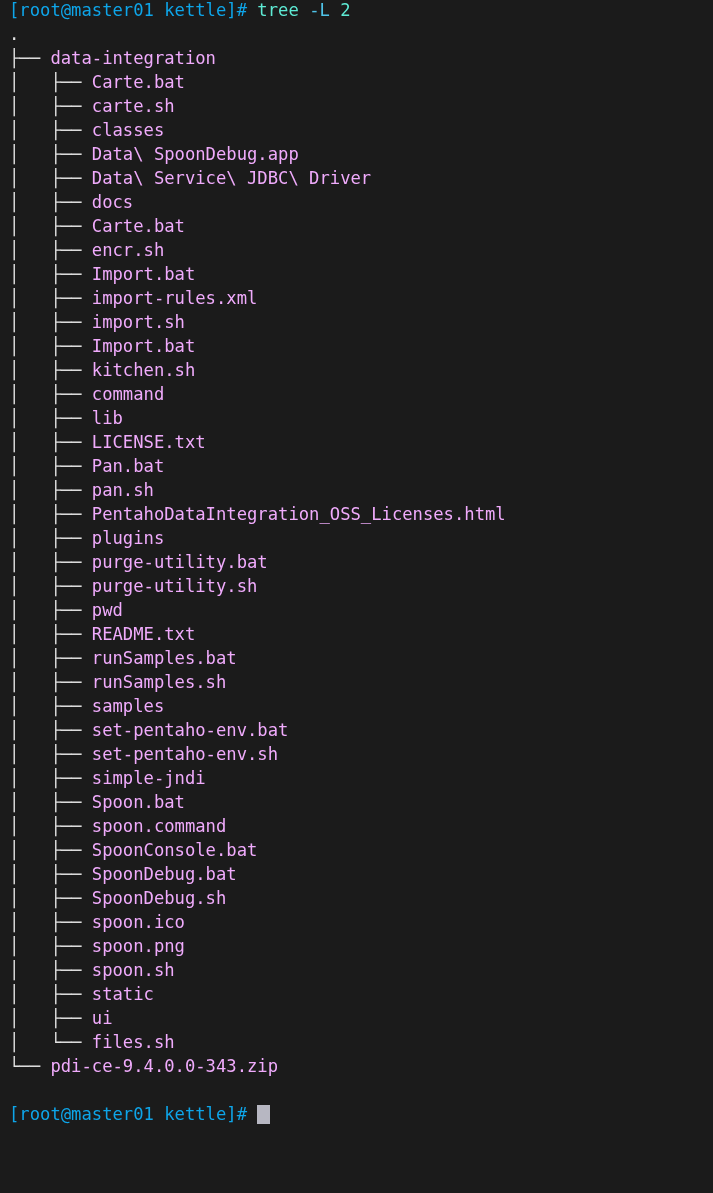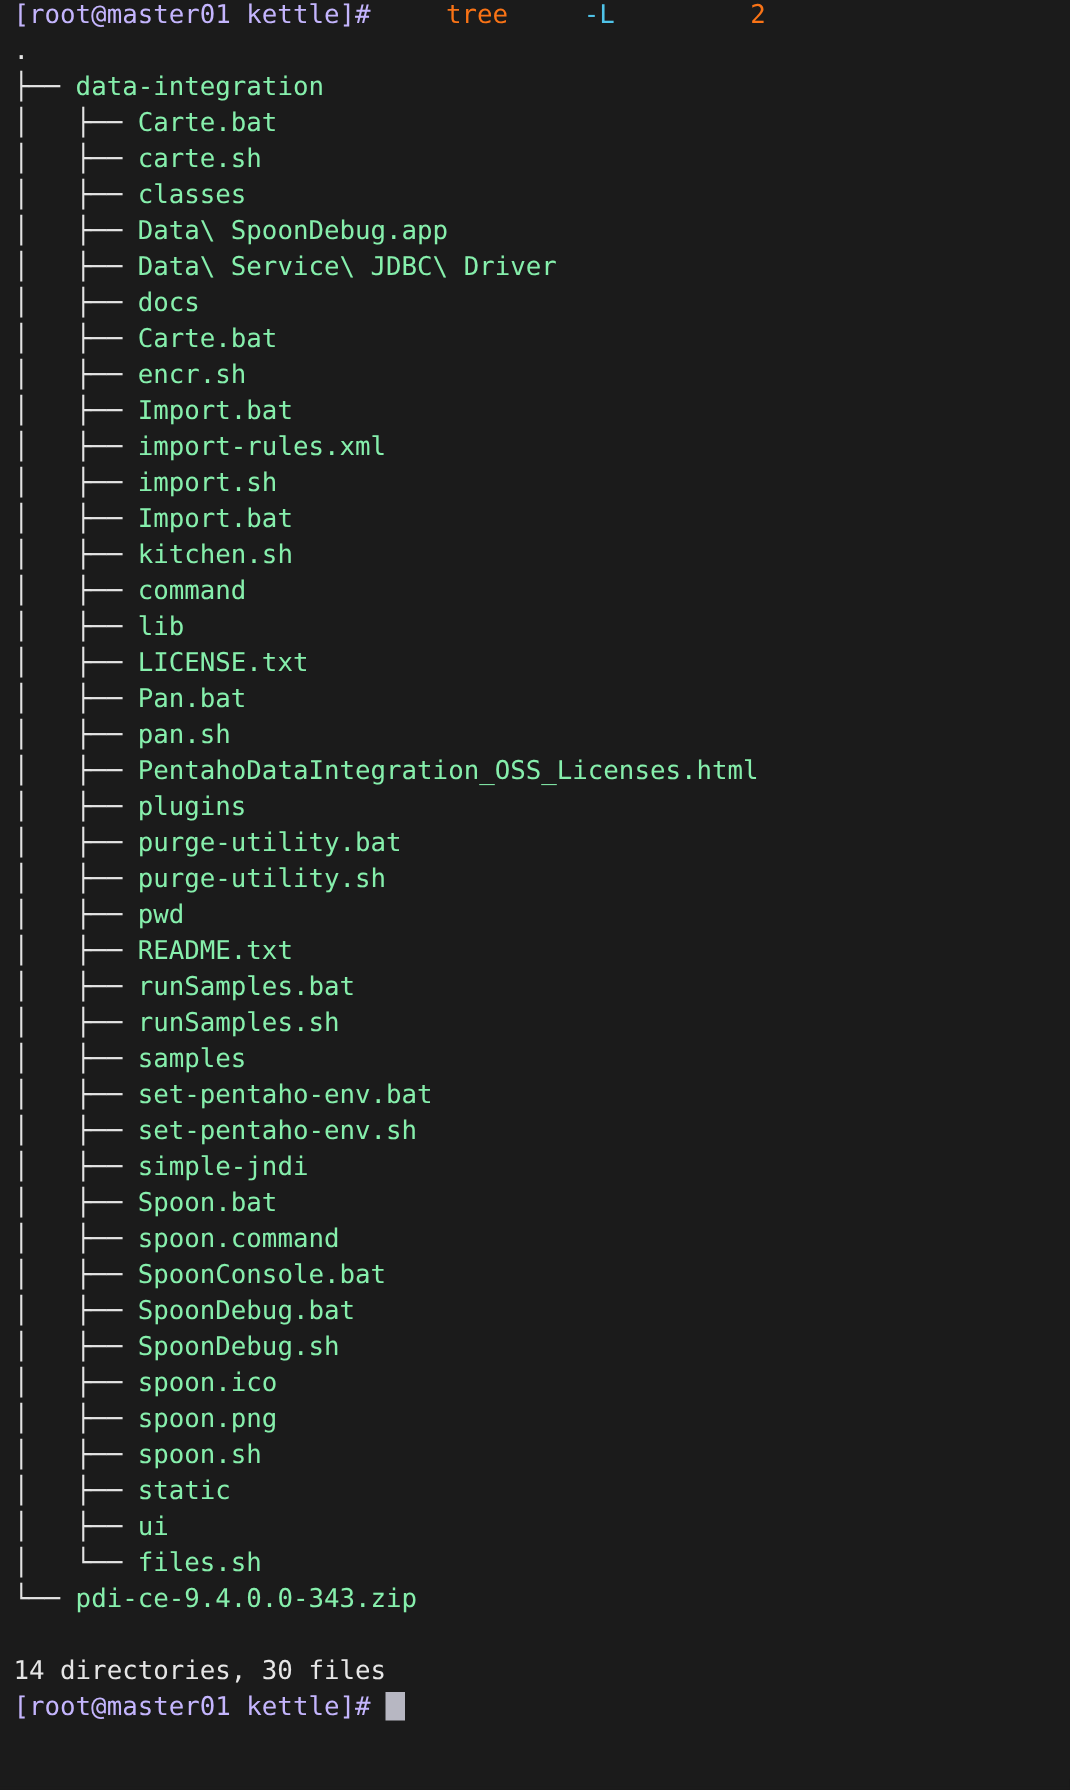--- a/index.html
+++ b/index.html
@@ -48,23 +48,23 @@
   .flag {
     color: #4fc3e8;
   }
   .cursor {
     display: inline-block;
     width: 12.2px;
     height: 19px;
     background: #b7b7c2;
     vertical-align: -4px;
   }
-  .prompt-text { color: #c4b5fd; margin-top: 24px; }
-  .cmd-text { color: #f97316; margin-left: 40px; }
-  .name { color: #86efac; }
+  .prompt-text { color: #0ea5e9; margin-top: 24px; }
+  .cmd-text { color: #5eead4; }
+  .name { color: #f0abfc; }
   .summary { color: #e6e6e6; }
 </style>
 </head>
 <body>
 
 <div id="terminal">
 
   <div class="line first"><span class="prompt-text">[root@master01 kettle]# </span><span class="cmd-text">tree</span><span class="cmd-text"> </span><span class="flag">-L</span><span class="cmd-text"> </span><span class="cmd-text">2</span></div>
 
   <div class="line">.</div>
@@ -110,17 +110,16 @@
       <div class="line"><span class="tree-glyph">│   ├── </span><span class="name">spoon.png</span></div>
       <div class="line"><span class="tree-glyph">│   ├── </span><span class="name">spoon.sh</span></div>
       <div class="line"><span class="tree-glyph">│   ├── </span><span class="name">static</span></div>
       <div class="line"><span class="tree-glyph">│   ├── </span><span class="name">ui</span></div>
       <div class="line"><span class="tree-glyph">│   └── </span><span class="name">files.sh</span></div>
       <div class="line"><span class="tree-glyph">└── </span><span class="name">pdi-ce-9.4.0.0-343.zip</span></div>
     </div>
 
   <div class="blank"> </div>
 
-  <div class="line summary">14 directories, 30 files</div>
 
   <div class="line"><span class="prompt-text">[root@master01 kettle]# </span><span class="cursor"></span></div>
 
 </div>
 
 </body></html>

